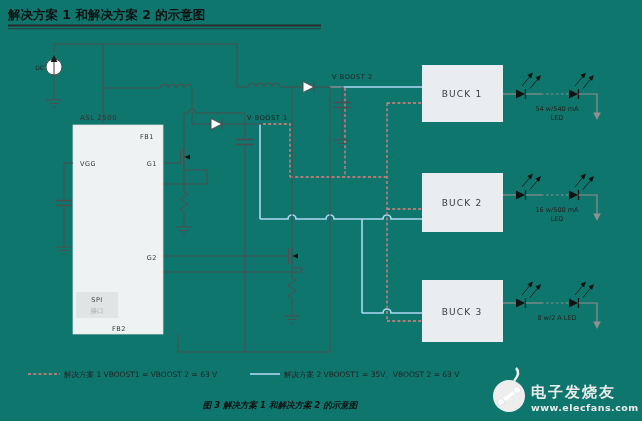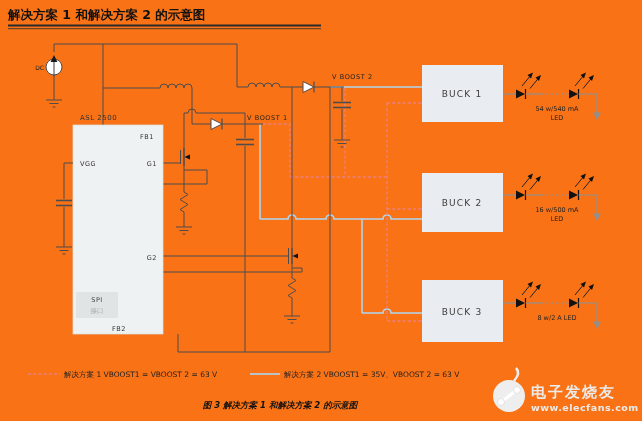--- a/index.html
+++ b/index.html
@@ -1,16 +1,16 @@
 <!DOCTYPE html>
 <html><head>
 <meta charset="utf-8">
 <style>
   html,body{margin:0;padding:0;background:#fff;}
-  .stage{position:relative;width:642px;height:421px;background:#f97316;overflow:hidden;
+  .stage{position:relative;width:642px;height:421px;background:#0f766e;overflow:hidden;
          font-family:"DejaVu Sans","Liberation Sans",sans-serif;}
   svg text{font-family:"DejaVu Sans","Liberation Sans",sans-serif;}
   .wire{stroke:#4d4d4d;stroke-width:1;fill:none;}
   .gwire{stroke:#8f8f8f;stroke-width:1.2;fill:none;}
   .blue{stroke:#aed7f2;stroke-width:1.6;fill:none;}
   .red{stroke:#e8807e;stroke-width:1.3;fill:none;stroke-dasharray:3 2.2;}
   .blk{fill:#e9edf1;}
   .icfill{fill:#eff2f2;stroke:#d9dee0;stroke-width:0.75;}
   .pin{font-size:6.5px;fill:#333;letter-spacing:0.5px;}
   .net{font-size:6.5px;fill:#222;letter-spacing:0.6px;}

